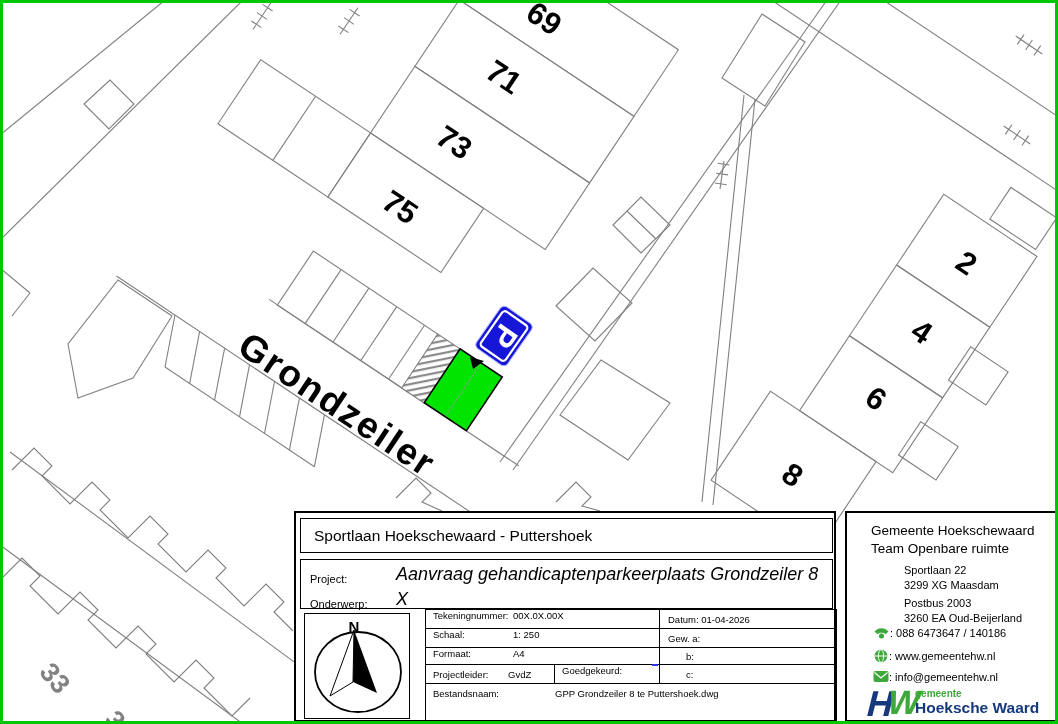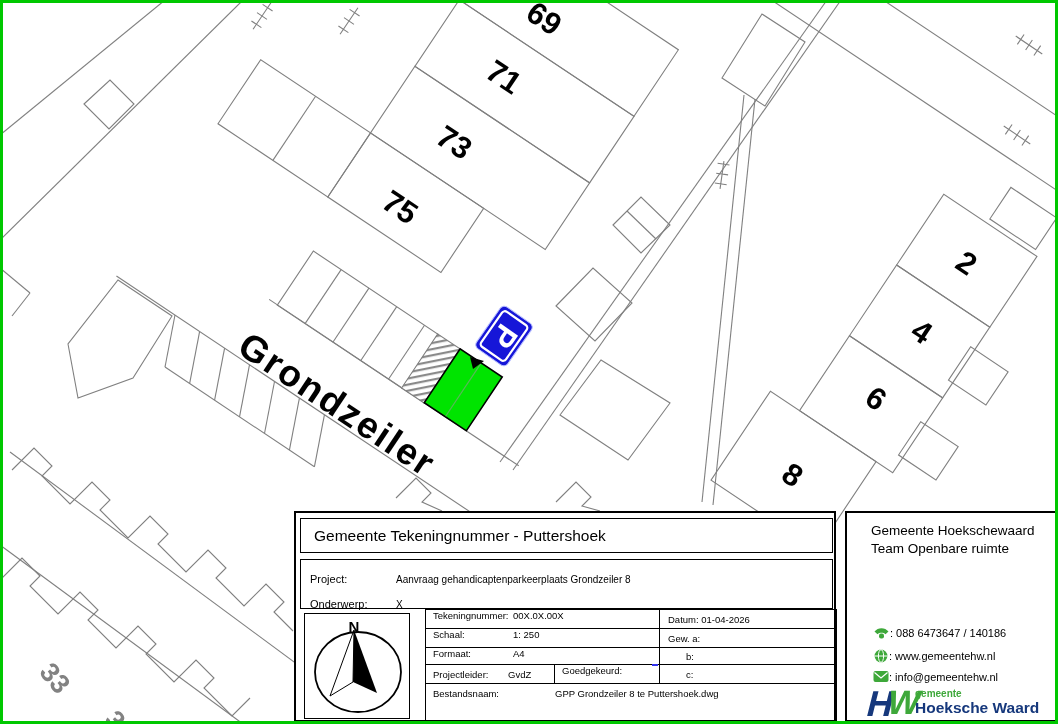--- a/index.html
+++ b/index.html
@@ -14,21 +14,21 @@
               text-anchor:middle;letter-spacing:2px;}
   
   .tb{position:absolute;background:#fff;border:2px solid #000;box-sizing:border-box;z-index:10;color:#000;}
   .tb-left{left:294px;top:511px;width:542px;height:211px;}
   .tb-right{left:845px;top:511px;width:222px;height:211px;}
   .tb-box{position:absolute;border:1.5px solid #000;box-sizing:border-box;background:#fff;}
   .titlebox{left:4px;top:5px;width:533px;height:35px;display:flex;align-items:center;font-size:15.5px;padding-left:13px;}
   .projbox{left:4px;top:46px;width:533px;height:50px;}
   .projrow{display:flex;align-items:flex-end;height:25px;}
   .projlbl{width:86px;padding-left:9px;font-size:11px;}
-  .projval{font-size:10px;}
+  .projval{font-size:18px;font-style:italic;}
   .compassbox{left:8px;top:100px;width:106px;height:106px;}
   .tbl{position:absolute;left:129px;top:96px;width:412px;height:113px;border:1.5px solid #000;
        box-sizing:border-box;font-size:9.5px;}
   .trow{display:flex;border-bottom:1px solid #000;box-sizing:border-box;align-items:center;height:19px;}
   .trow:last-child{border-bottom:none;height:18px;}
   .lcell{width:234px;height:100%;display:flex;align-items:flex-start;border-right:1px solid #000;box-sizing:border-box;}
   .lbl{padding-left:7px;width:80px;}
   .sub1{width:129px;height:100%;display:flex;align-items:center;border-right:1px solid #000;box-sizing:border-box;}
   .sub1 .lbl{width:75px;}
   .rcell{flex:1;padding-left:8px;}
@@ -171,21 +171,21 @@
 
     <g transform="translate(504,336) rotate(35)">
       <rect x="-19" y="-25.5" width="38" height="51" rx="5" fill="#1616d8" stroke="#b9c0ff" stroke-width="1"></rect>
       <rect x="-15" y="-21.5" width="30" height="43" rx="3.5" fill="none" stroke="#ffffff" stroke-width="2.2"></rect>
       <text transform="rotate(90)" x="0" y="10" text-anchor="middle" font-family="Liberation Sans, sans-serif" font-size="31" font-weight="bold" fill="#ffffff">P</text>
     </g>
   </svg>
 
   <div class="tb tb-left">
     <div class="tb-box titlebox">
-      <span>Gemeente Tekeningnummer - Puttershoek</span>
+      <span>Sportlaan Hoekschewaard - Puttershoek</span>
     </div>
 
     <div class="tb-box projbox">
       <div class="projrow">
         <span class="projlbl">Project:</span>
         <span class="projval">Aanvraag gehandicaptenparkeerplaats Grondzeiler 8</span>
       </div>
       <div class="projrow">
         <span class="projlbl">Onderwerp:</span>
         <span class="projval">X</span>
@@ -241,20 +241,27 @@
         </div>
       </div>
     </div>
   </div>
 
   <div class="tb tb-right">
     <div class="org">
       <div>Gemeente Hoekschewaard</div>
       <div>Team Openbare ruimte</div>
     </div>
+    <div class="addr">
+      <div>Sportlaan 22</div>
+      <div>3299 XG Maasdam</div>
+      <div class="gap"></div>
+      <div>Postbus 2003</div>
+      <div>3260 EA Oud-Beijerland</div>
+    </div>
 
     <div class="contact c1">
       <svg width="17" height="14" viewBox="0 0 17 14">
         <path d="M1.5,5.5 C5,1 12,1 15.5,5.5 L12.5,8.2 C10.2,6.4 6.8,6.4 4.5,8.2 Z" fill="#3ea83a"></path>
         <rect x="6" y="7.5" width="5" height="5" rx="2" fill="#3ea83a"></rect>
       </svg>
       <span class="ctxt">: 088 6473647 / 140186</span>
     </div>
     <div class="contact c2">
       <svg width="16" height="16" viewBox="0 0 16 16">

